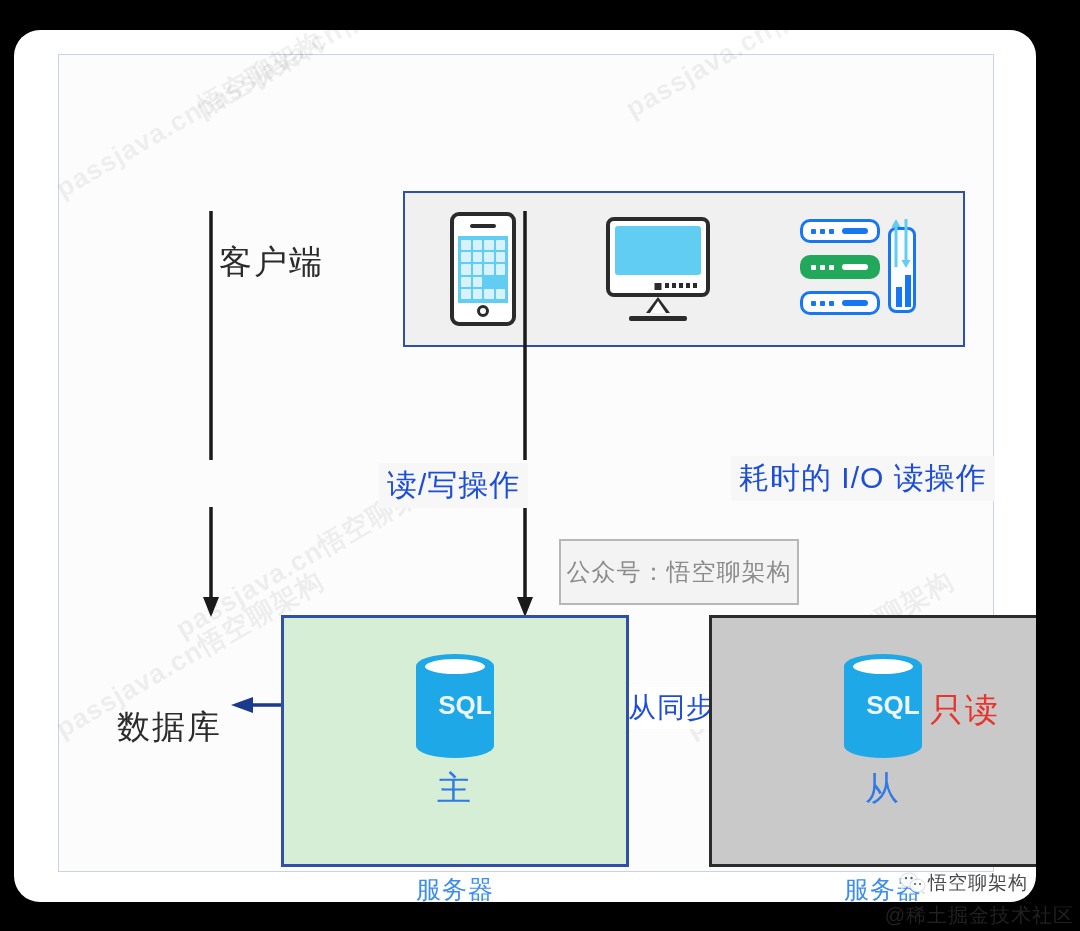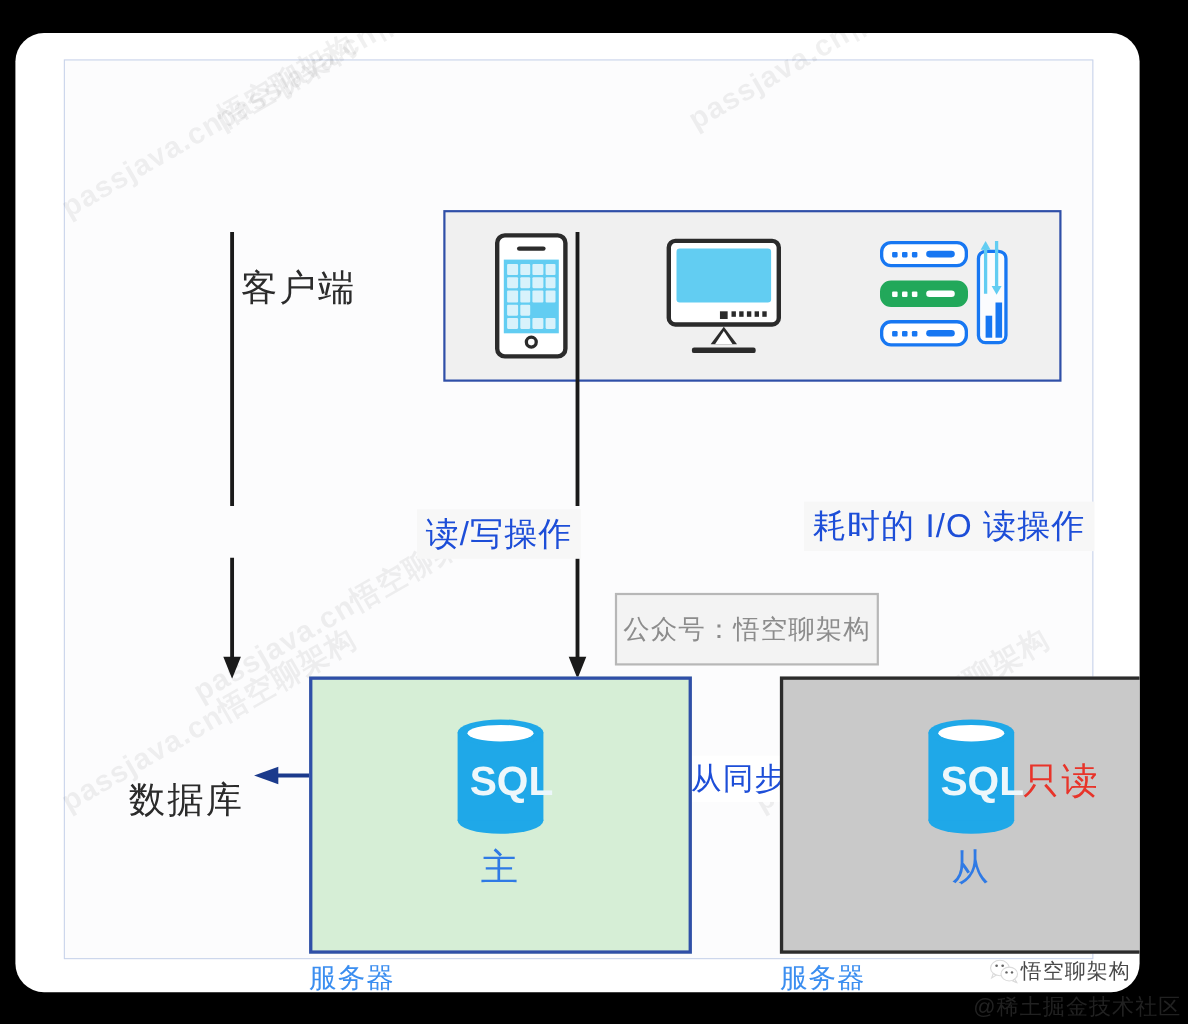--- a/index.html
+++ b/index.html
@@ -341,21 +341,21 @@
     left: 0; bottom: 0;
     width: 78px; height: 24px;
     background: #1fa8e8;
     border-radius: 50%;
   }
   .cyl .sql-text {
     position: absolute;
     left: 0; top: 36px;
     width: 98px;
     text-align: center;
-    font-size: 37px;
+    font-size: 26px;
     font-weight: 700;
     color: #edf7fb;
     letter-spacing: 0px;
     z-index: 3;
   }
   .db-role {
     position: absolute;
     left: 50%;
     top: 148px;
     transform: translateX(-50%);
@@ -369,20 +369,21 @@
     top: 70px;
     font-size: 33px;
     color: #e8342a;
     letter-spacing: 2px;
   }
 
   
   .server-caption {
     position: absolute;
     width: 348px;
+    text-align: center;
     color: #3b8ef0;
     font-size: 25px;
     line-height: 1.33;
     letter-spacing: 1px;
   }
   #caption-master { left: 222px; top: 818px; }
   #caption-slave  { left: 650px; top: 818px; }
 
   
   .wechat-badge {

